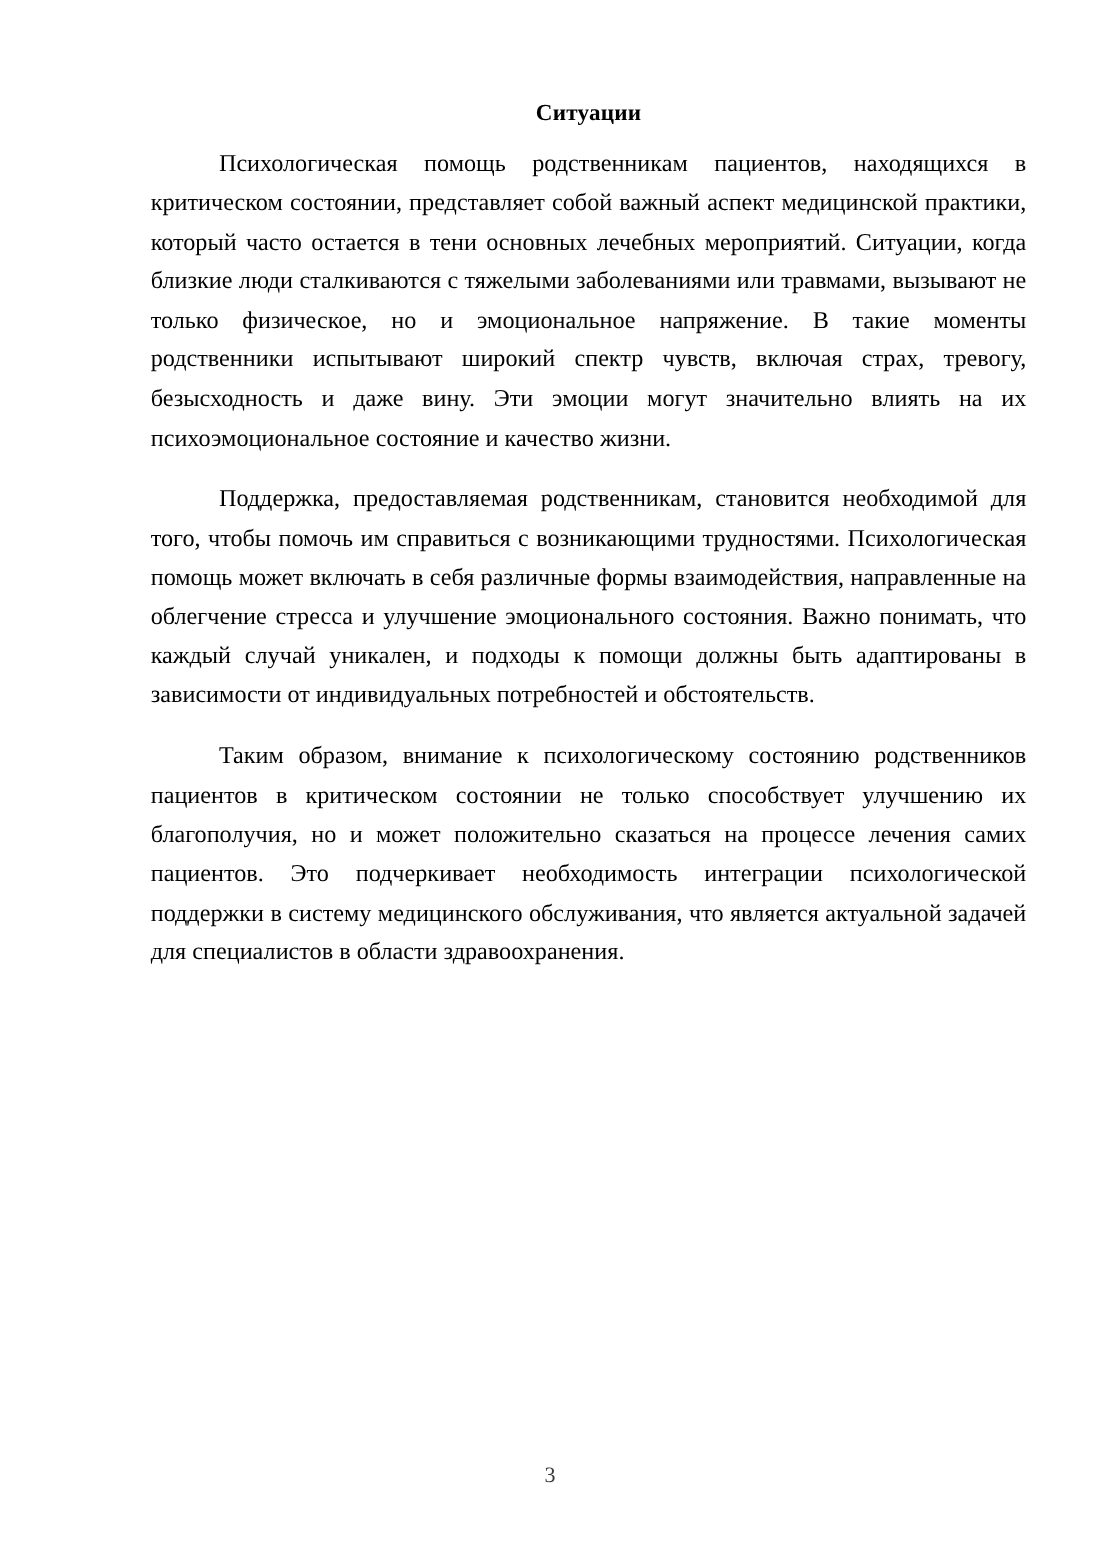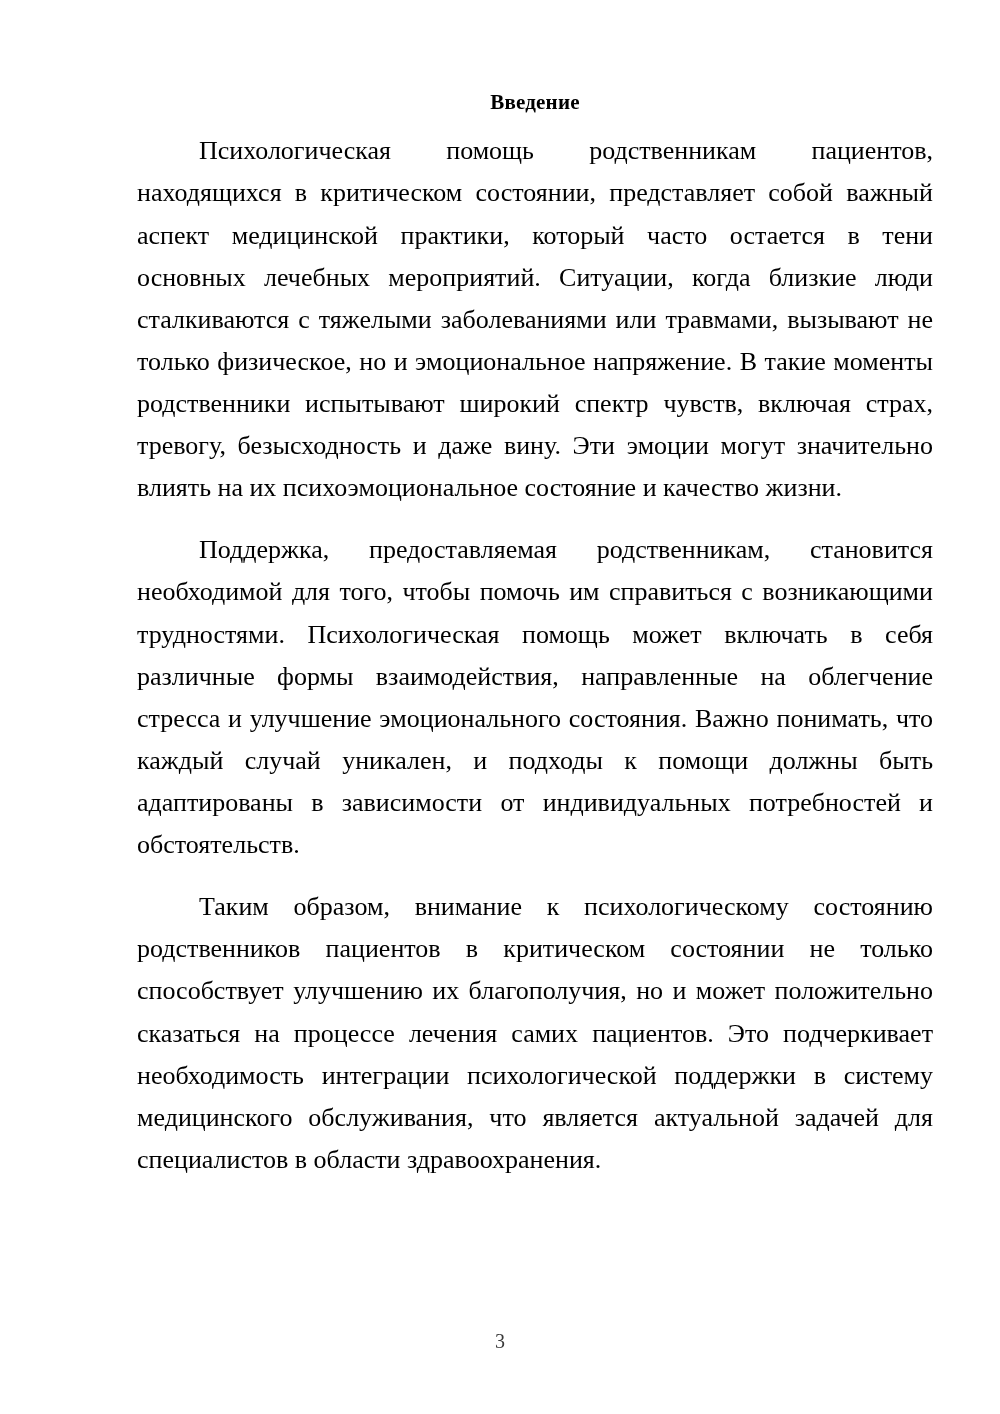--- a/index.html
+++ b/index.html
@@ -25,21 +25,21 @@
   }
   .doc-title {
     text-align: center;
     font-weight: bold;
     font-size: 21px;
     line-height: 1.35;
     margin: 0 0 14px 0;
     letter-spacing: 0.2px;
   }
   .para {
-    font-size: 26px;
+    font-size: 22px;
     line-height: 1.62;
     text-align: justify;
     text-justify: inter-word;
     text-indent: 62px;
     margin: 0 0 20px 0;
     hyphens: none;
   }
   .para:last-of-type {
     margin-bottom: 0;
   }
@@ -51,19 +51,19 @@
     text-align: center;
     font-size: 20px;
     color: #3a3a3a;
   }
 </style>
 </head>
 <body>
 
 <div class="page">
   <div class="content">
-    <h1 class="doc-title">Введение</h1>
+    <h1 class="doc-title">Ситуации</h1>
     <p class="para">Психологическая помощь родственникам пациентов, находящихся в критическом состоянии, представляет собой важный аспект медицинской практики, который часто остается в тени основных лечебных мероприятий. Ситуации, когда близкие люди сталкиваются с тяжелыми заболеваниями или травмами, вызывают не только физическое, но и эмоциональное напряжение. В такие моменты родственники испытывают широкий спектр чувств, включая страх, тревогу, безысходность и даже вину. Эти эмоции могут значительно влиять на их психоэмоциональное состояние и качество жизни.</p>
     <p class="para">Поддержка, предоставляемая родственникам, становится необходимой для того, чтобы помочь им справиться с возникающими трудностями. Психологическая помощь может включать в себя различные формы взаимодействия, направленные на облегчение стресса и улучшение эмоционального состояния. Важно понимать, что каждый случай уникален, и подходы к помощи должны быть адаптированы в зависимости от индивидуальных потребностей и обстоятельств.</p>
     <p class="para">Таким образом, внимание к психологическому состоянию родственников пациентов в критическом состоянии не только способствует улучшению их благополучия, но и может положительно сказаться на процессе лечения самих пациентов. Это подчеркивает необходимость интеграции психологической поддержки в систему медицинского обслуживания, что является актуальной задачей для специалистов в области здравоохранения.</p>
   </div>
   <div class="page-number">3</div>
 </div>
 
 </body></html>

